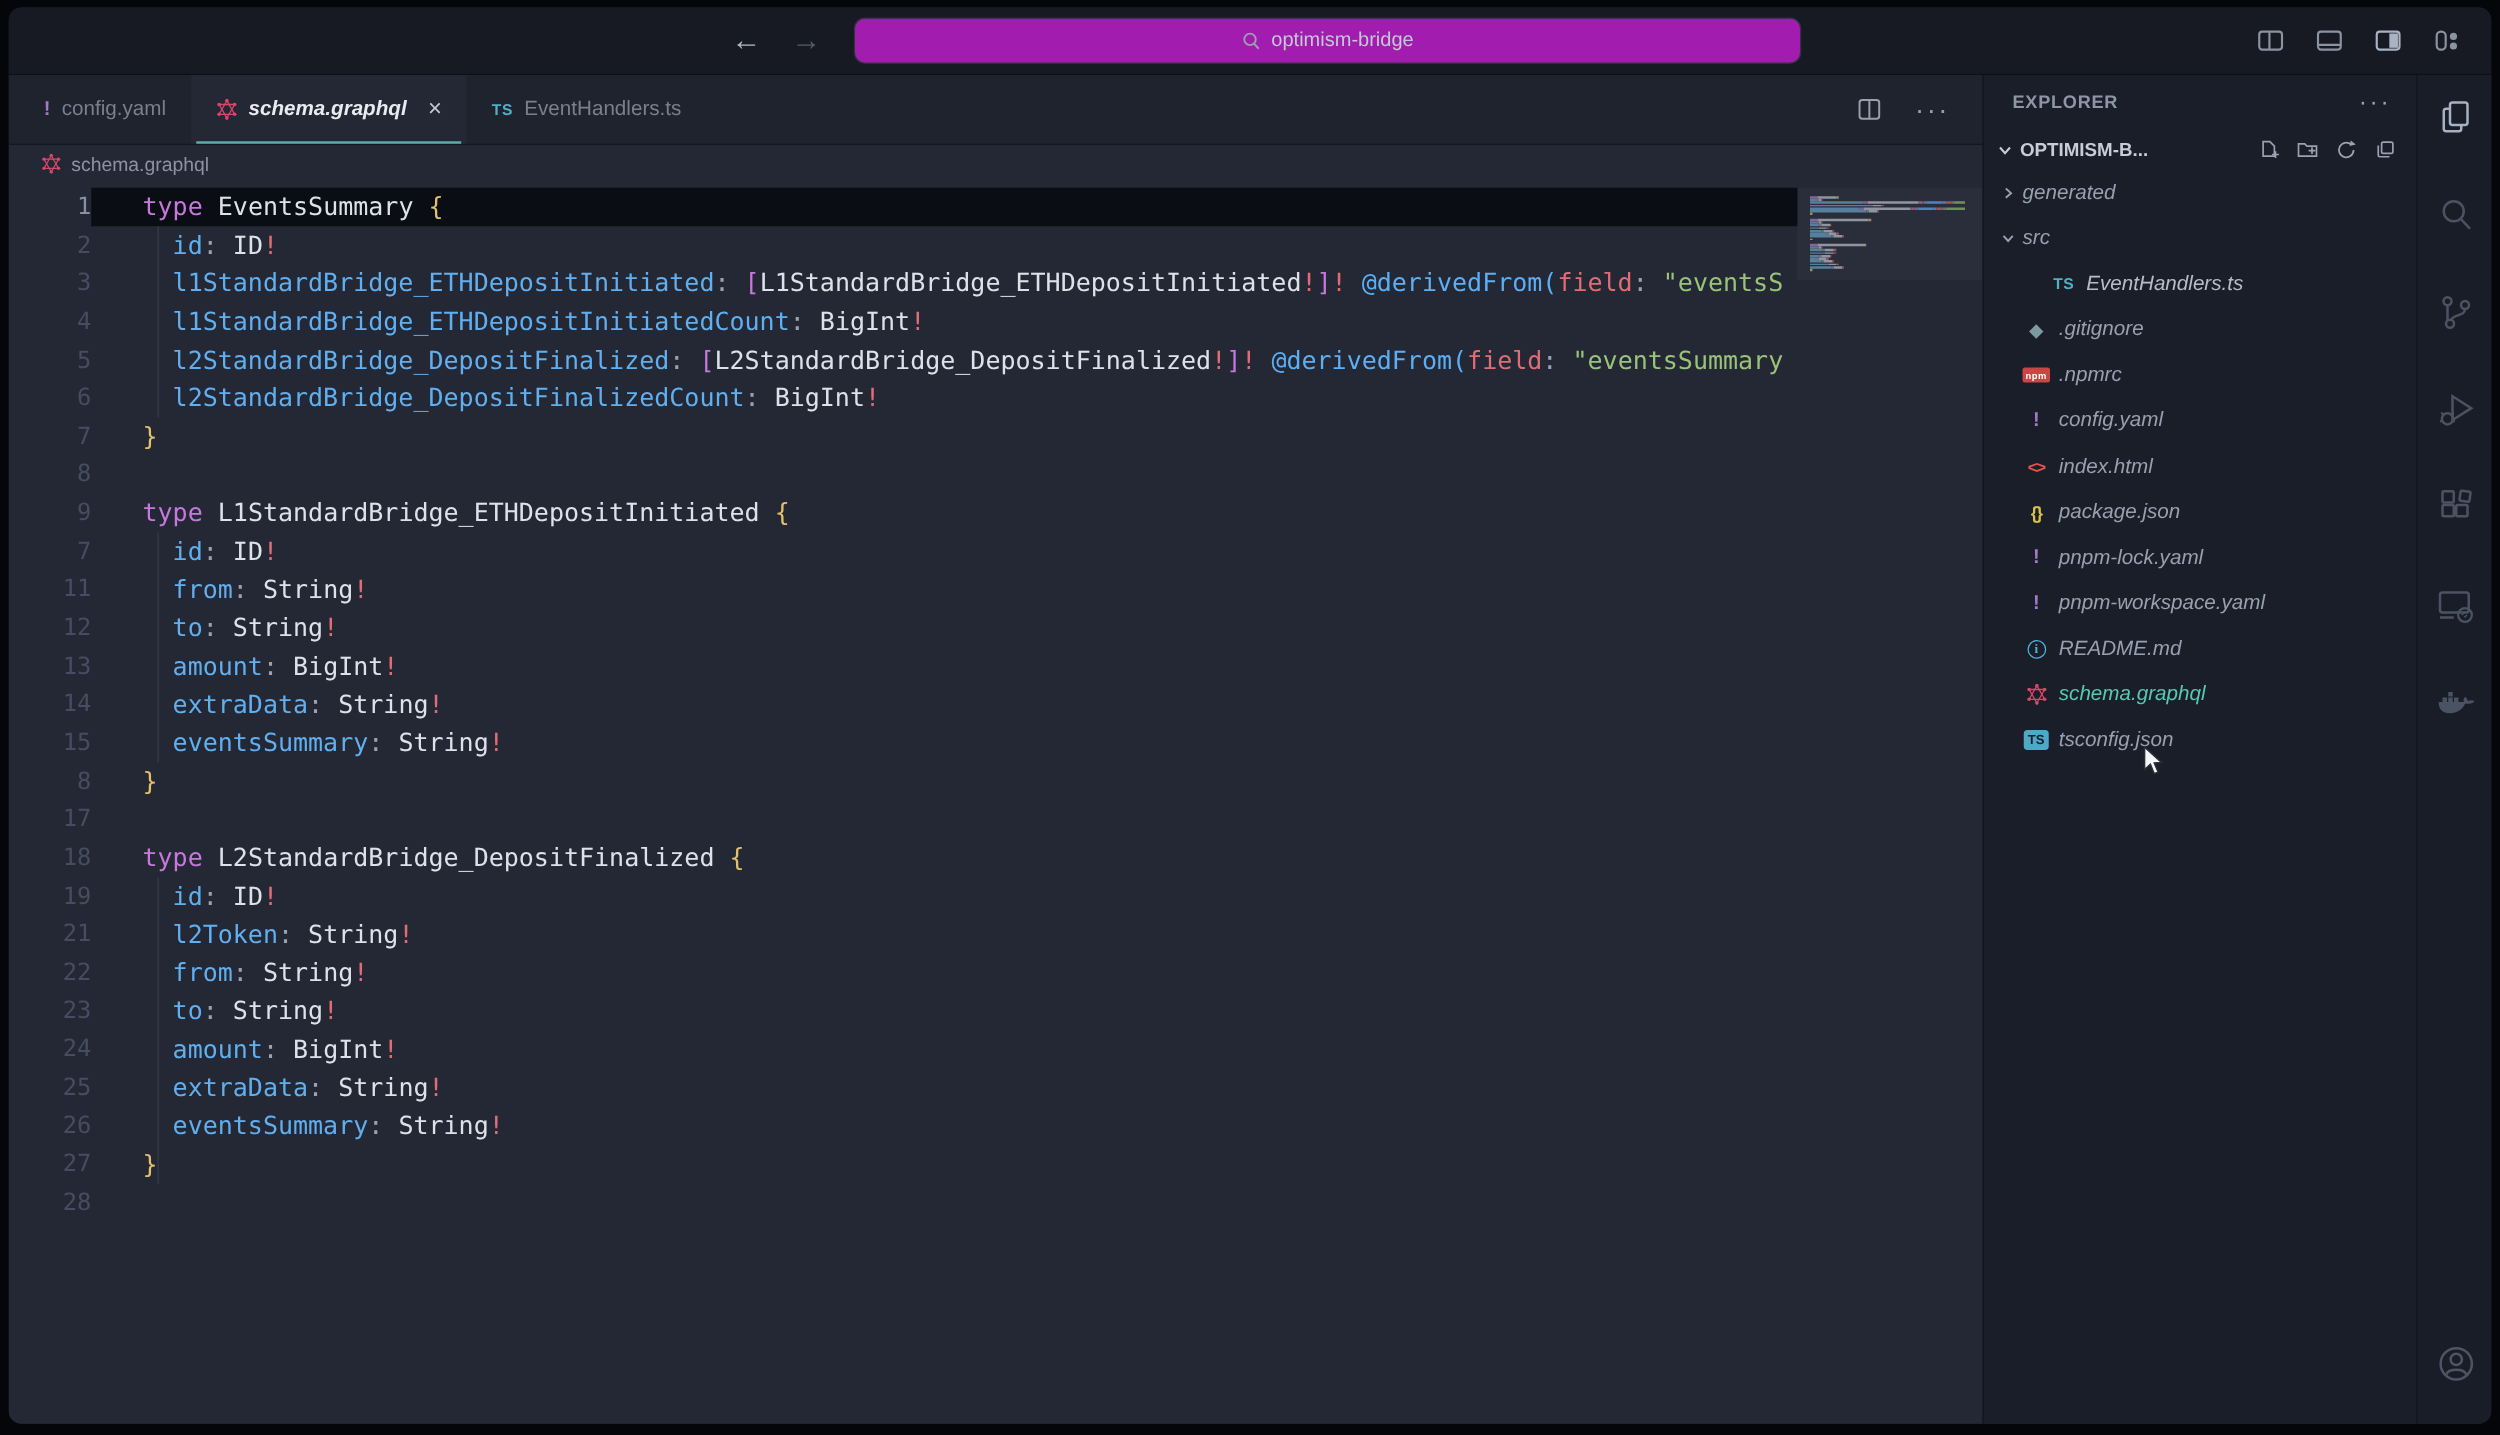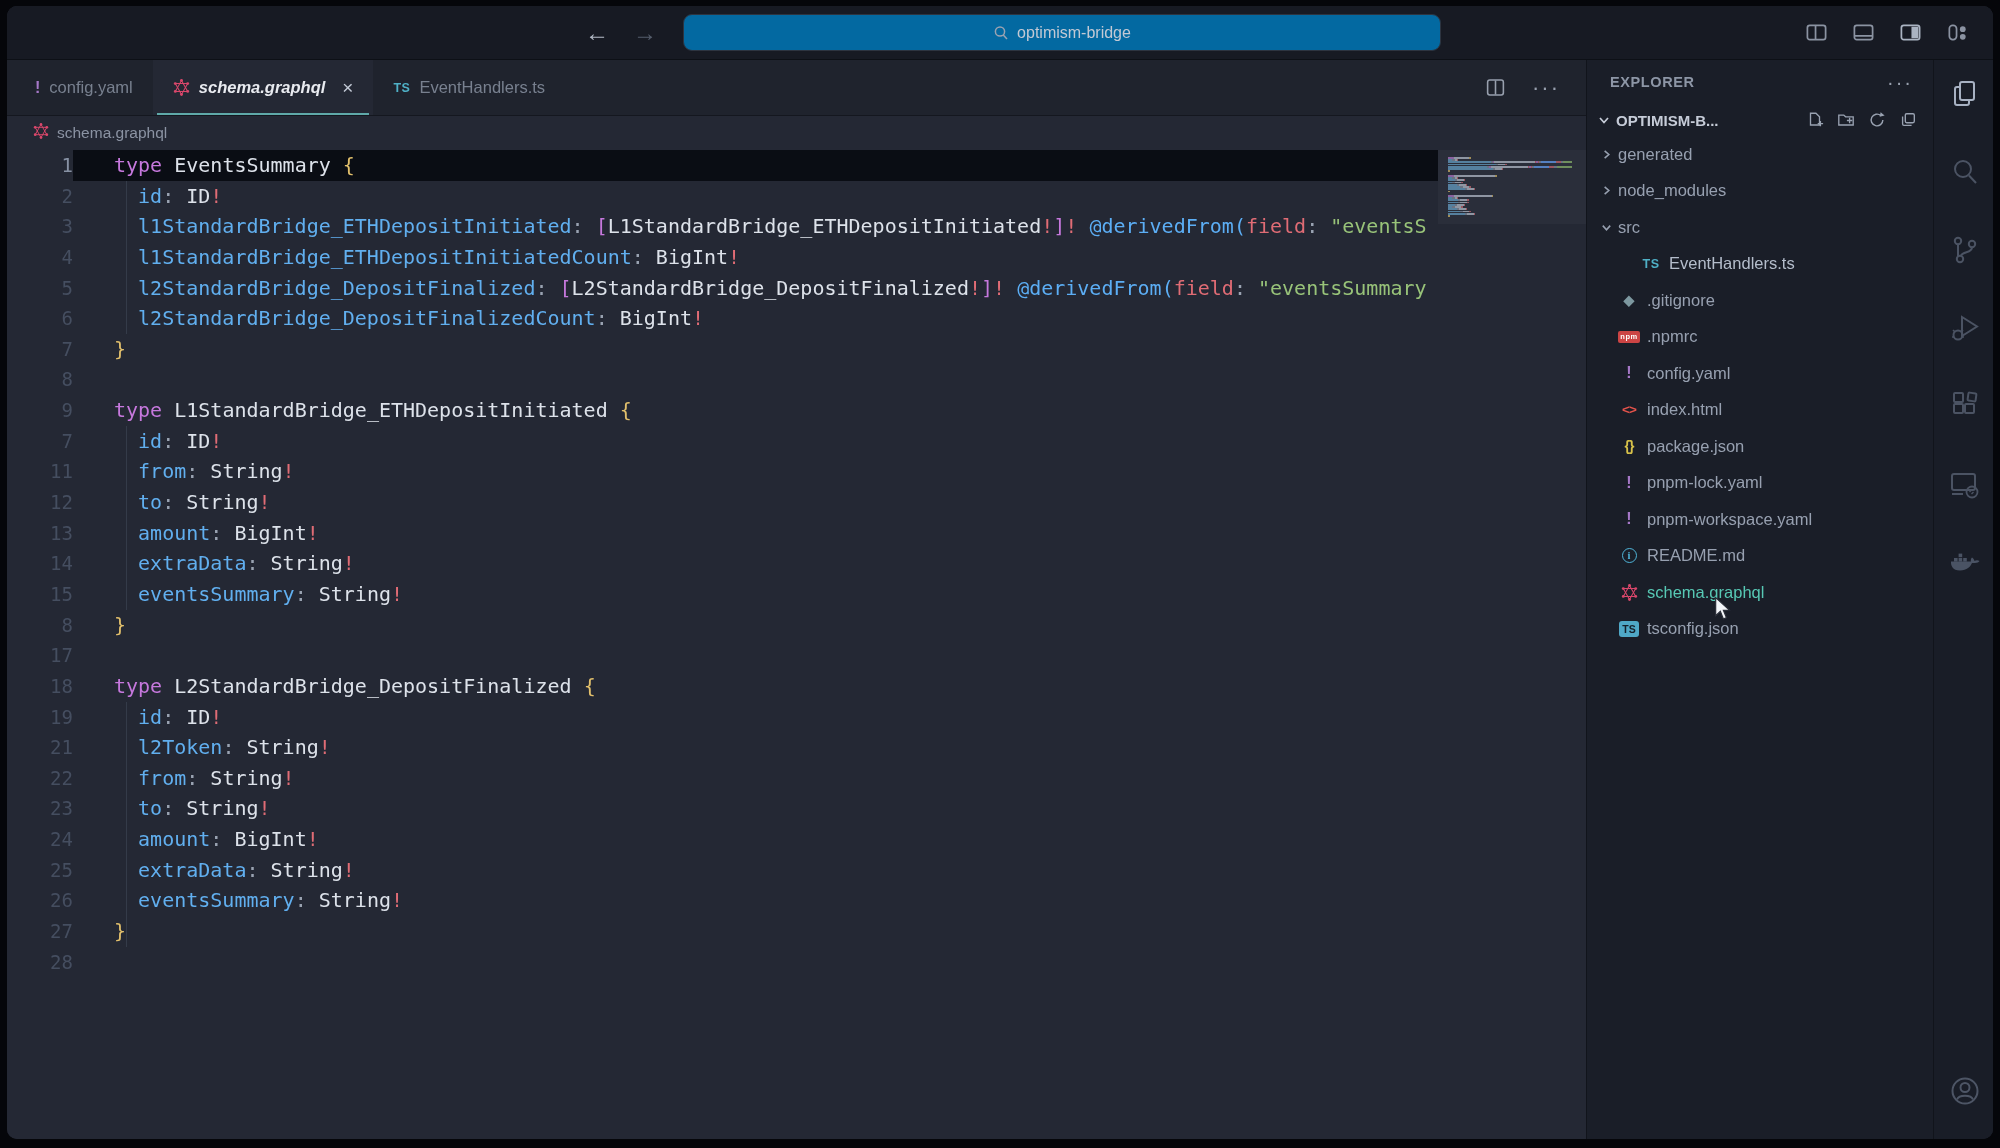--- a/index.html
+++ b/index.html
@@ -7,21 +7,21 @@
   #stage { position:relative; width:2000px; height:1148px; background:#05060a; overflow:hidden; }
   #window { position:absolute; left:7px; top:6px; width:1986px; height:1133px; background:#242834;
             border-radius:10px; overflow:hidden; display:flex; flex-direction:column; }
 
   
   .titlebar { height:54px; flex:none; background:#171a23; border-bottom:1px solid #0d1016;
               display:flex; align-items:center; }
   .nav-arrow { font-size:24px; line-height:1; }
   .nav-back { margin-left:578px; color:#b3bac6; }
   .nav-fwd { margin-left:24px; color:#555d6c; }
-  .searchbox { margin-left:26px; width:758px; height:37px; background:#0369a1; border:1px solid #2d3440;
+  .searchbox { margin-left:26px; width:758px; height:37px; background:#a21caf; border:1px solid #2d3440;
                border-radius:9px; display:flex; align-items:center; justify-content:center; gap:8px;
                color:#c3c9d4; font-size:16px; }
   .layout-icons { margin-left:auto; margin-right:24px; display:flex; gap:24px; align-items:center; }
   .layout-icons svg { display:block; }
 
   
   .main { flex:1; display:flex; min-height:0; }
   .editor-col { width:1579px; flex:none; display:flex; flex-direction:column; background:#242834; }
 
   
@@ -64,21 +64,21 @@
   .explorer-header .dots { margin-left:auto; font-size:20px; }
   .section-row { height:32px; flex:none; display:flex; align-items:center; padding-left:10px; gap:5px; }
   .section-label { font-size:15px; font-weight:bold; color:#c6ccd8; }
   .section-actions { margin-left:auto; display:flex; gap:13px; padding-right:16px; align-items:center; }
   .tree { flex:1; overflow:hidden; font-size:16.5px; }
   .tree-row { height:36.5px; display:flex; align-items:center; }
   .tree-row .chev { width:18px; margin-left:13px; flex:none; display:flex; align-items:center; }
   .tree-row .fico { width:22px; flex:none; display:flex; justify-content:center; align-items:center; margin-right:7px; }
   .tree-row.indent0-file { padding-left:31px; }
   .tree-row.indent1 { padding-left:53px; }
-  .tree-row .lbl { color:#97a0b0; }
+  .tree-row .lbl { color:#97a0b0;font-style:italic; }
   .tree-row.bright .lbl { color:#b4bdcb; }
   .tree-row.selected .lbl { color:#57c8b4; }
 
   .fi { font-weight:bold; }
   .fi.yaml { color:#a678c8; font-size:16px; }
   .fi.ts { color:#4fb0c6; font-size:12.5px; letter-spacing:0.5px; }
   .fi.tsbox { background:#4fa8c7; color:#15202b; font-size:10.5px; padding:2px 3px; border-radius:3px; }
   .fi.git { color:#7d98a0; font-size:14px; }
   .fi.npm { background:#c44; color:#fff; font-size:7.5px; padding:1.5px 2px; border-radius:2px; letter-spacing:0.5px; }
   .fi.html { color:#e5534b; font-size:13.5px; letter-spacing:-1px; }
@@ -429,28 +429,20 @@
               <span class="chev">
  <svg width="13" height="13" viewBox="0 0 14 14">
                   <polyline points="5,3 9.5,7 5,11" fill="none" stroke="#97a0b0" stroke-width="1.7"></polyline>
                 </svg>
               </span>
               <span class="lbl">generated</span>
             </div>
             <div class="tree-row">
               <span class="chev">
  <svg width="13" height="13" viewBox="0 0 14 14">
-                  <polyline points="5,3 9.5,7 5,11" fill="none" stroke="#97a0b0" stroke-width="1.7"></polyline>
-                </svg>
-              </span>
-              <span class="lbl">node_modules</span>
-            </div>
-            <div class="tree-row">
-              <span class="chev">
- <svg width="13" height="13" viewBox="0 0 14 14">
                   <polyline points="3,5 7,9.5 11,5" fill="none" stroke="#97a0b0" stroke-width="1.7"></polyline>
                 </svg>
               </span>
               <span class="lbl">src</span>
             </div>
             <div class="tree-row indent1 bright">
               <span class="fico">
                 <span class="fi ts">TS</span>
               </span>
               <span class="lbl">EventHandlers.ts</span>

